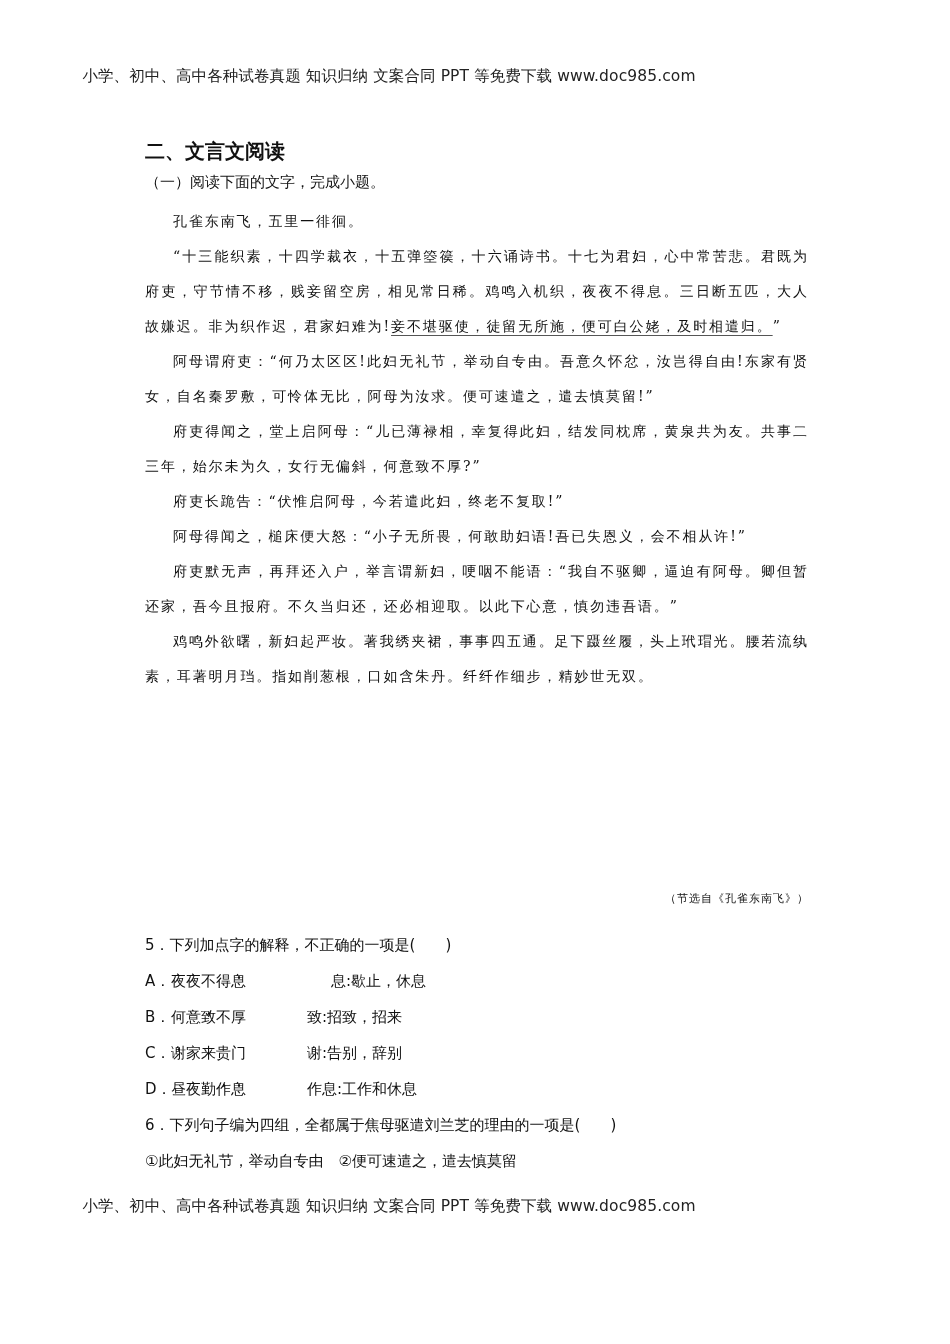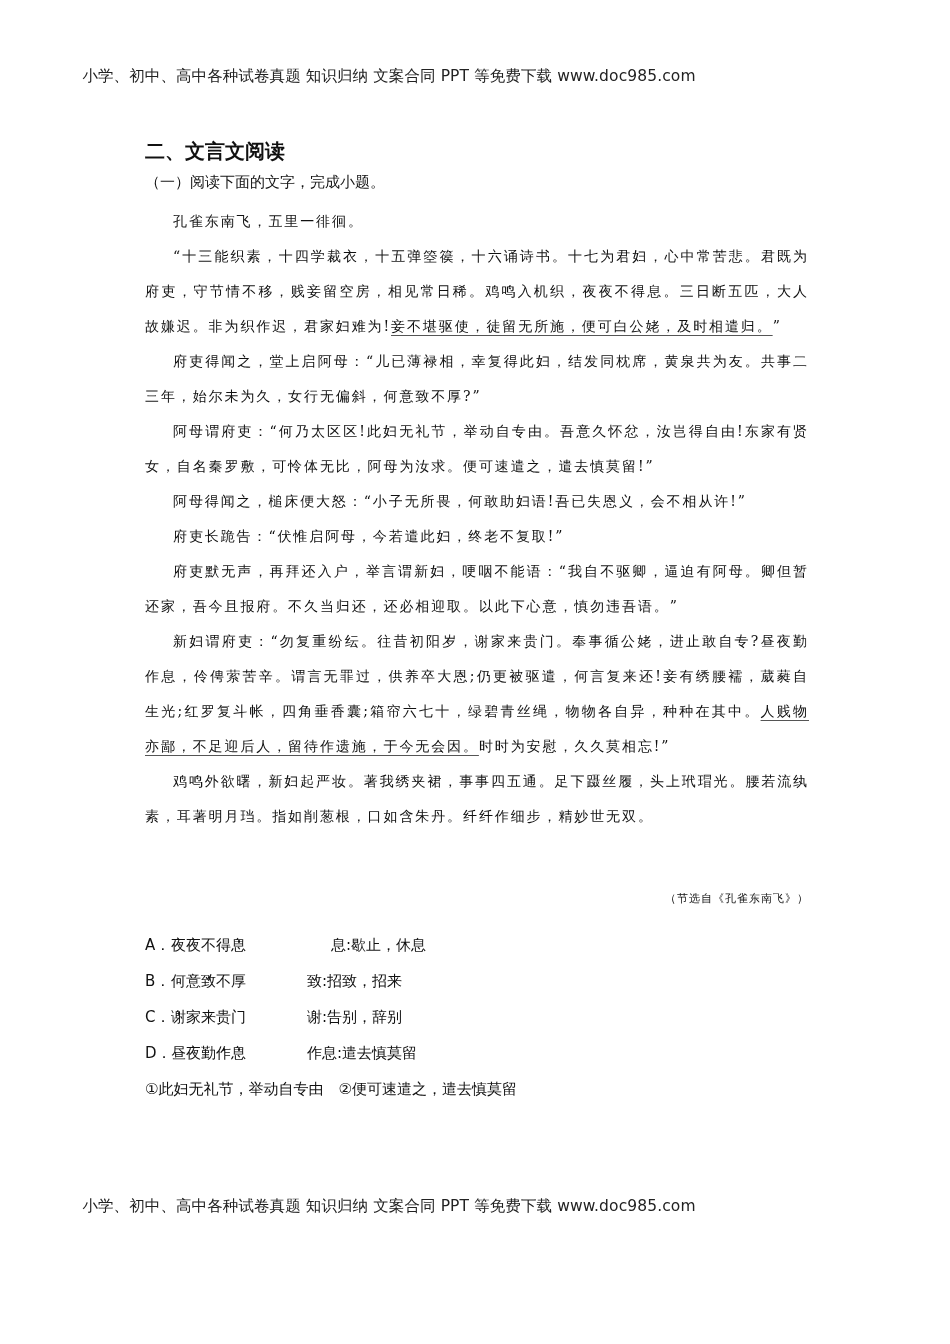--- a/index.html
+++ b/index.html
@@ -32,50 +32,51 @@
 <body>
 
 <div class="banner top">小学、初中、高中各种试卷真题 知识归纳 文案合同 PPT 等免费下载   www.doc985.com</div>
 
 <div class="section-title">二、文言文阅读</div>
 <div class="instruction">（一）阅读下面的文字，完成小题。</div>
 
 <div class="passage">
   <p class="first">孔雀东南飞，五里一徘徊。</p>
   <p><span>“十三能织素，十四学裁衣，十五弹箜篌，十六诵诗书。十七为君妇，心中常苦悲。君既为府吏，守节情不移，贱妾留空房，相见常日稀。鸡鸣入机织，夜夜不得息。三日断五匹，大人故嫌迟。非为织作迟，君家妇难为!</span><span class="u">妾不堪驱使，徒留无所施，便可白公姥，及时相遣归。</span><span>”</span></p>
+  <p>阿母谓府吏：“何乃太区区!此妇无礼节，举动自专由。吾意久怀忿，汝岂得自由!东家有贤女，自名秦罗敷，可怜体无比，阿母为汝求。便可速遣之，遣去慎莫留!”</p>
   <p>府吏得闻之，堂上启阿母：“儿已薄禄相，幸复得此妇，结发同枕席，黄泉共为友。共事二三年，始尔未为久，女行无偏斜，何意致不厚?”</p>
-  <p>阿母谓府吏：“何乃太区区!此妇无礼节，举动自专由。吾意久怀忿，汝岂得自由!东家有贤女，自名秦罗敷，可怜体无比，阿母为汝求。便可速遣之，遣去慎莫留!”</p>
+  <p>府吏长跪告：“伏惟启阿母，今若遣此妇，终老不复取!”</p>
   <p>阿母得闻之，槌床便大怒：“小子无所畏，何敢助妇语!吾已失恩义，会不相从许!”</p>
-  <p>府吏长跪告：“伏惟启阿母，今若遣此妇，终老不复取!”</p>
   <p>府吏默无声，再拜还入户，举言谓新妇，哽咽不能语：“我自不驱卿，逼迫有阿母。卿但暂还家，吾今且报府。不久当归还，还必相迎取。以此下心意，慎勿违吾语。”</p>
-  <p><span>新妇谓府吏：“勿复重纷纭。往昔初阳岁，谢家来贵门。奉事循公姥，进止敢自专?昼夜勤作息，伶俜萦苦辛。谓言无罪过，供养卒大恩;仍更被驱遣，何言复来还!妾有绣腰襦，葳蕤自生光;红罗复斗帐，四角垂香囊;箱帘六七十，绿碧青丝绳，物物各自异，种种在其中。</span><span class="u">人贱物亦鄙，不足迎后人，留待作遗施，于今无会因。</span><span>时时为安慰，久久莫相忘!”</span></p>
   <p>鸡鸣外欲曙，新妇起严妆。著我绣夹裙，事事四五通。足下蹑丝履，头上玳瑁光。腰若流纨素，耳著明月珰。指如削葱根，口如含朱丹。纤纤作细步，精妙世无双。</p>
 </div>
 
 <div class="source">（节选自《孔雀东南飞》）</div>
 
 <div class="questions">
+  <div class="q-line">5．下列加点字的解释，不正确的一项是(　　)</div>
   <div class="opt a">
     <span class="lbl">A．</span>
     <span class="stem"><span>夜夜不得</span><span class="dot">息</span><span></span></span>
     <span>息:歇止，休息</span>
   </div>
   <div class="opt">
     <span class="lbl">B．</span>
     <span class="stem"><span>何意</span><span class="dot">致</span><span>不厚</span></span>
     <span>致:招致，招来</span>
   </div>
   <div class="opt">
     <span class="lbl">C．</span>
     <span class="stem"><span></span><span class="dot">谢</span><span>家来贵门</span></span>
     <span>谢:告别，辞别</span>
   </div>
   <div class="opt">
     <span class="lbl">D．</span>
     <span class="stem"><span>昼夜勤</span><span class="dot">作</span><span class="dot">息</span><span></span></span>
-    <span>作息:遣去慎莫留</span>
+    <span>作息:工作和休息</span>
   </div>
   <div class="q6">
+    <div class="q-line">6．下列句子编为四组，全都属于焦母驱遣刘兰芝的理由的一项是(　　)</div>
     <div class="q-line">①此妇无礼节，举动自专由　②便可速遣之，遣去慎莫留</div>
   </div>
 </div>
 
 <div class="banner bottom">小学、初中、高中各种试卷真题 知识归纳 文案合同 PPT 等免费下载   www.doc985.com</div>
 
 </body></html>

